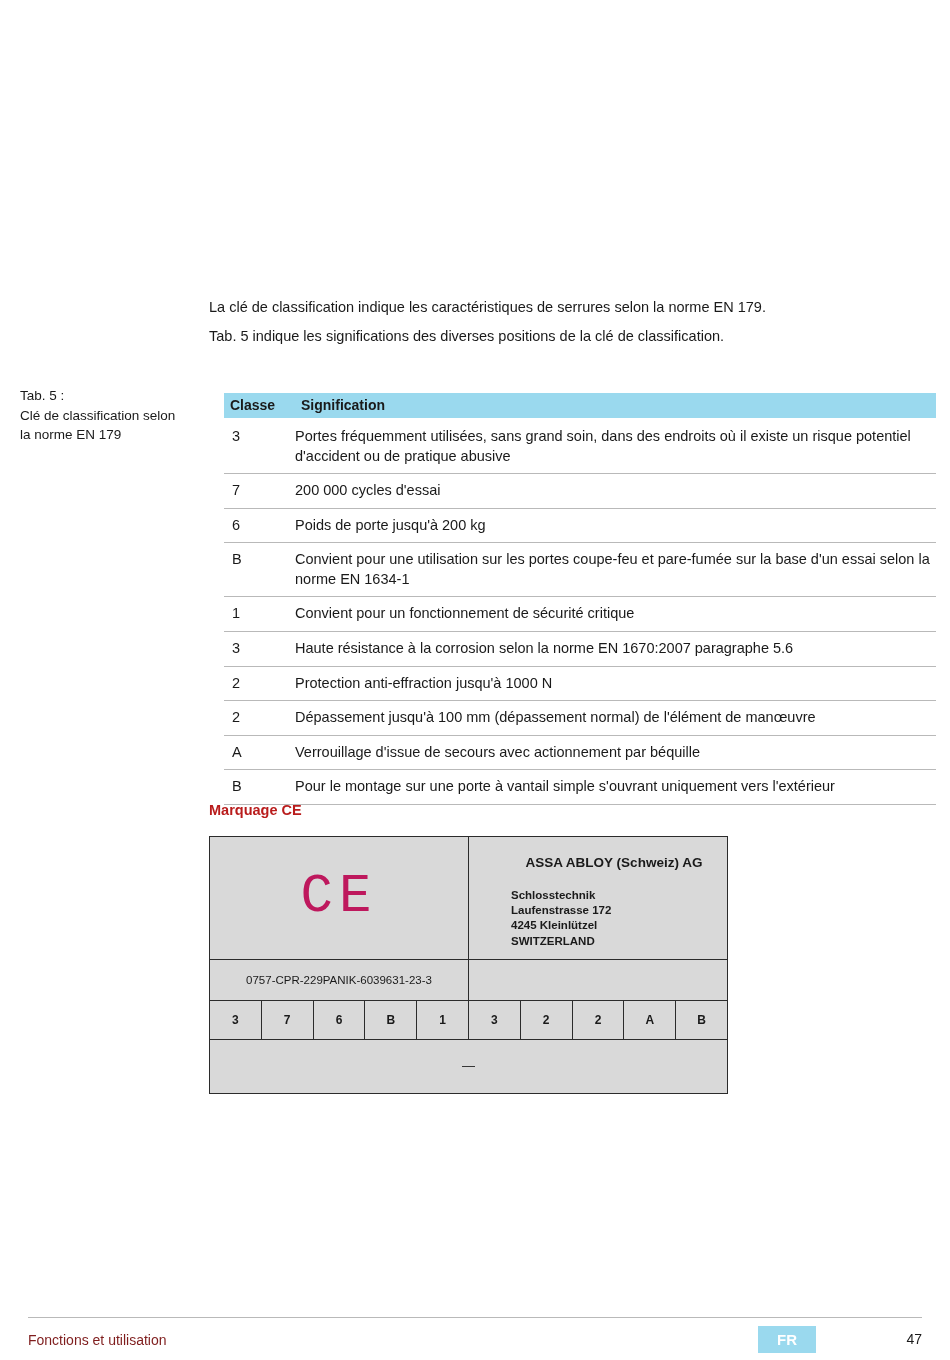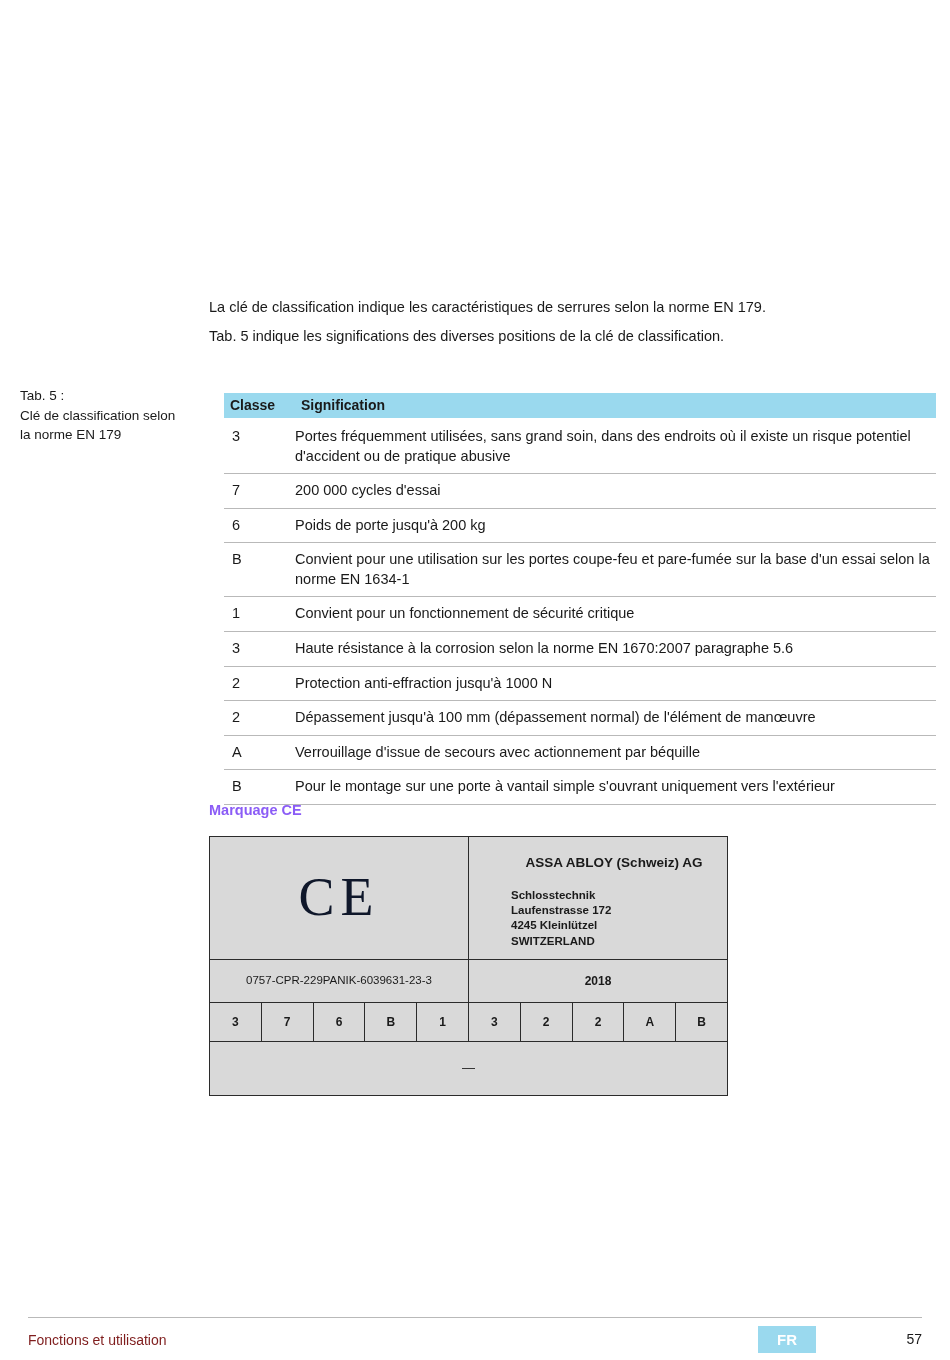--- a/index.html
+++ b/index.html
@@ -88,21 +88,21 @@
   .class-table tbody td.col-sign {
     padding-left: 0px;
   }
   .class-table tbody tr:first-child td { padding-top: 9px; }
 
   
   .ce-title {
     position: absolute;
     left: 209px;
     top: 802px;
-    color: #8b5cf6;
+    color: #b91c1c;
     font-weight: bold;
     font-size: 14.5px;
   }
 
   .ce-box {
     position: absolute;
     left: 209px;
     top: 836px;
     width: 519px;
     border: 1px solid #2b2b2b;
@@ -118,25 +118,25 @@
   .ce-cell-logo {
     width: 259px;
     box-sizing: border-box;
     border-right: 1px solid #2b2b2b;
     display: flex;
     align-items: center;
     justify-content: center;
     padding: 28px 0 30px 0;
   }
   .ce-mark {
-    font-family: Liberation Serif, serif;
+    font-family: Liberation Mono, monospace;
     font-size: 54px;
     font-weight: 300;
     letter-spacing: 6px;
-    color: #0f172a;
+    color: #be185d;
     line-height: 1;
   }
 
   .ce-cell-addr {
     flex: 1;
     box-sizing: border-box;
     padding: 18px 10px 10px 42px;
   }
   .ce-company {
     font-weight: bold;
@@ -320,21 +320,20 @@
         <div class="ce-company">ASSA ABLOY (Schweiz) AG</div>
         <div class="ce-addr-line">Schlosstechnik</div>
         <div class="ce-addr-line">Laufenstrasse 172</div>
         <div class="ce-addr-line">4245 Kleinlützel</div>
         <div class="ce-addr-line">SWITZERLAND</div>
       </div>
     </div>
 
     <div class="ce-row">
       <div class="ce-cell-cert">0757-CPR-229PANIK-6039631-23-3</div>
-      <div class="ce-cell-year">2018</div>
     </div>
 
     <div class="ce-row">
       <div class="ce-codes">
         <div class="ce-code">3</div>
         <div class="ce-code">7</div>
         <div class="ce-code">6</div>
         <div class="ce-code">B</div>
         <div class="ce-code">1</div>
         <div class="ce-code">3</div>
@@ -347,15 +346,15 @@
 
     <div class="ce-row">
       <div class="ce-cell-dash">—</div>
     </div>
 
   </div>
 
   <div class="footer-rule"></div>
   <div class="footer-left">Fonctions et utilisation</div>
   <div class="lang-badge">FR</div>
-  <div class="page-number">57</div>
+  <div class="page-number">47</div>
 
 </div>
 
 </body></html>

